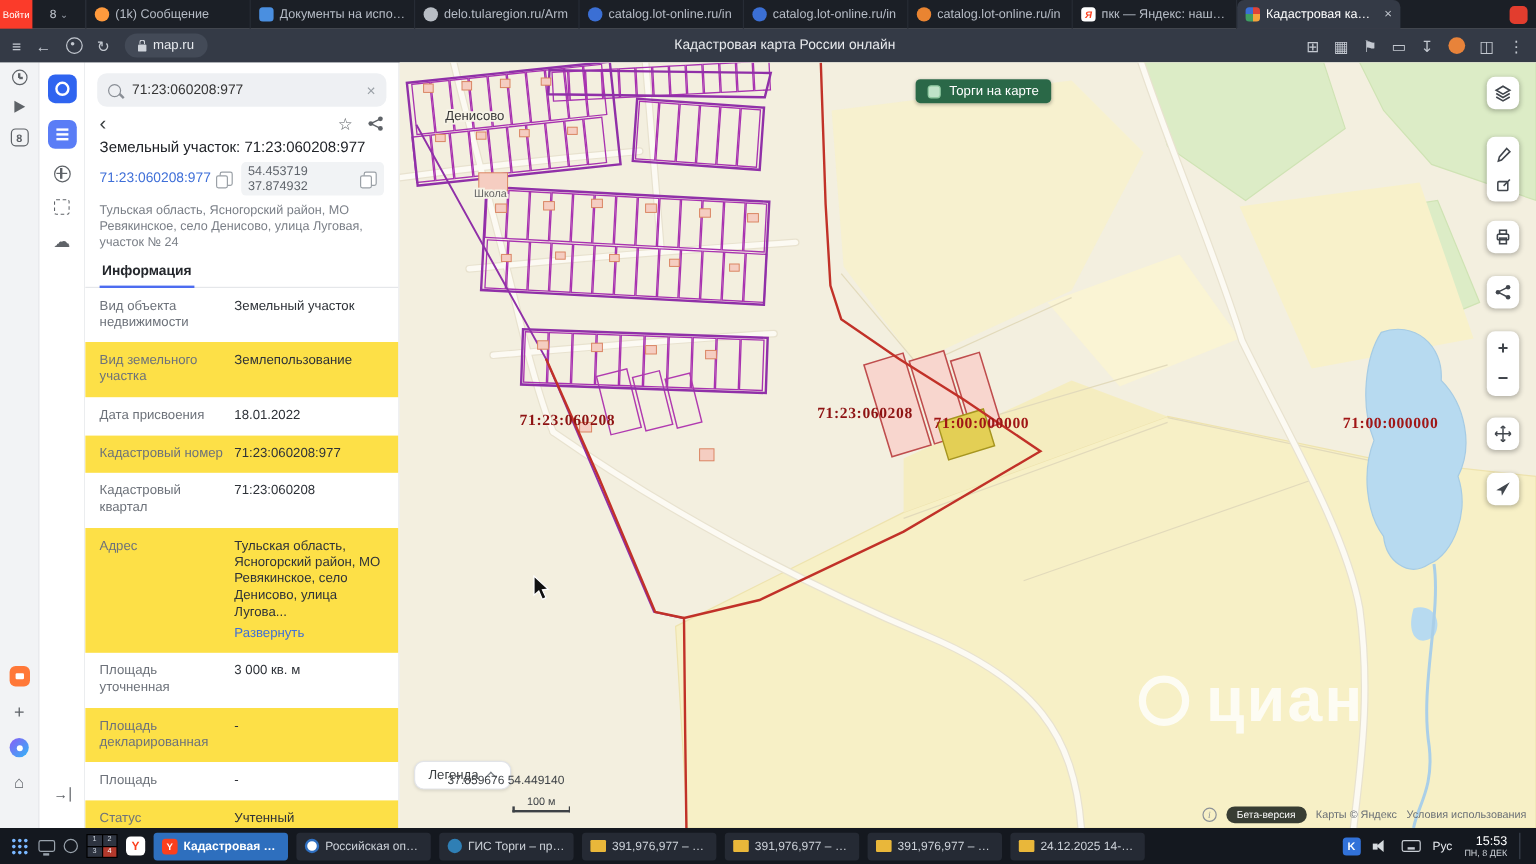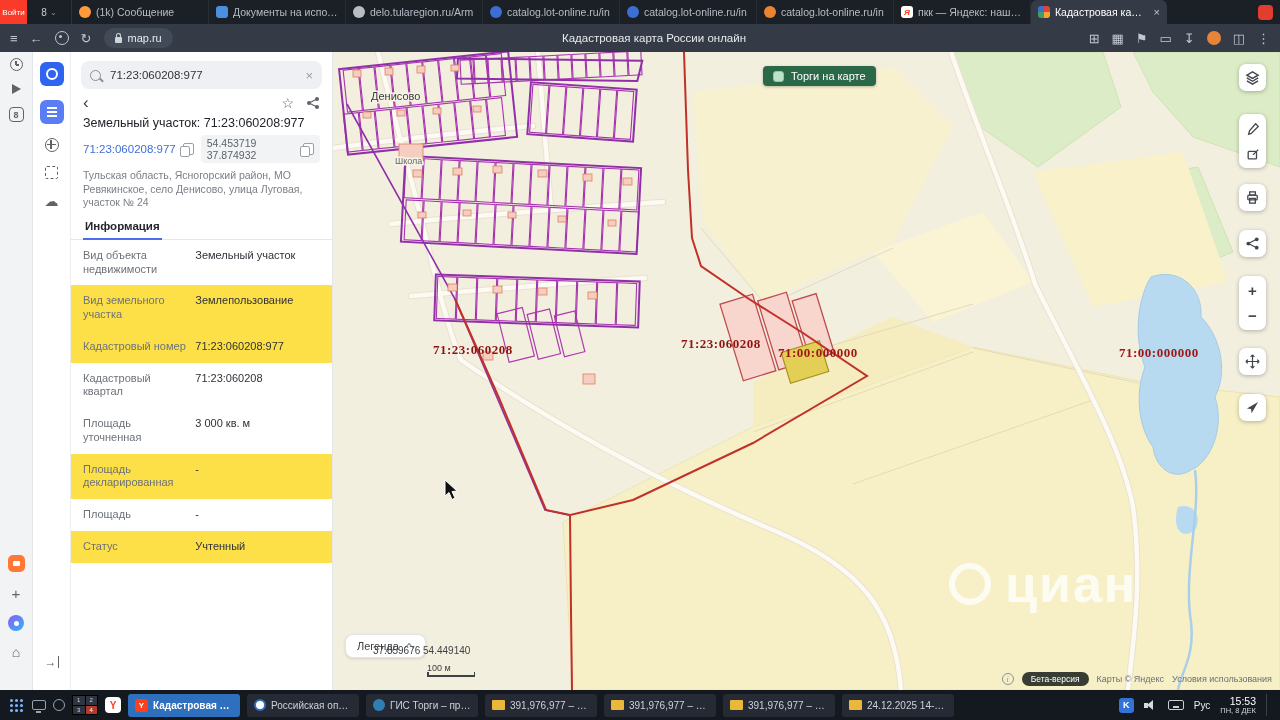--- a/index.html
+++ b/index.html
@@ -99,21 +99,21 @@
   
   .map{position:relative;width:947px;height:638px;overflow:hidden;background:#f3efdf;flex:0 0 auto;}
   .torgi{position:absolute;left:430px;top:14px;background:rgba(26,94,60,.93);border-radius:4px;color:#fff;font-size:11px;display:flex;align-items:center;gap:7px;padding:4px 10px;box-shadow:0 1px 3px rgba(0,0,0,.25);}
   .torgi-box{width:11px;height:11px;border-radius:3px;background:#bfe3c8;border:1px solid #8fc9a0;box-sizing:border-box;}
   .mbtn{position:absolute;right:14px;width:27px;height:27px;background:#fff;border-radius:7px;box-shadow:0 1px 4px rgba(0,0,0,.28);display:flex;align-items:center;justify-content:center;color:#41464d;}
   .mpill{height:54px;flex-direction:column;justify-content:space-around;padding:2px 0;box-sizing:border-box;}
   .zg{font-size:15px;font-weight:bold;color:#3f444a;font-style:normal;line-height:1;}
   .legend{position:absolute;left:12px;top:582px;background:#fff;border:1px solid #e2e4e8;border-radius:8px;padding:5px 11px;font-size:11px;color:#3c4043;display:flex;gap:8px;align-items:center;box-shadow:0 1px 3px rgba(0,0,0,.12);}
   .caret-up{width:6px;height:6px;border-left:1.5px solid #7b8086;border-top:1.5px solid #7b8086;transform:rotate(45deg) translateY(2px);}
   .mcoords{position:absolute;left:40px;top:593px;font-size:10px;color:#3e4246;}
-  .mscale{position:absolute;left:94px;top:611px;width:48px;text-align:left;font-size:9px;color:#3e4246;}
+  .mscale{position:absolute;left:94px;top:611px;width:48px;text-align:center;font-size:9px;color:#3e4246;}
   .sline{height:1.5px;background:#3e4246;margin-top:2px;position:relative;}
   .sline::before,.sline::after{content:"";position:absolute;top:-3.5px;width:1.5px;height:5px;background:#3e4246;}
   .sline::before{left:0;} .sline::after{right:0;}
   .minfo{position:absolute;right:8px;top:620px;display:flex;align-items:center;gap:8px;font-size:9px;color:#6a6f75;}
   .ibadge{width:12px;height:12px;border:1px solid #8d9298;border-radius:50%;display:flex;align-items:center;justify-content:center;font-size:8px;color:#8d9298;font-family:"Liberation Serif",serif;font-style:italic;box-sizing:border-box;}
   .beta{background:#383d33;color:#fff;border-radius:8px;padding:2px 9px;font-size:8.5px;}
   .wm{position:absolute;left:616px;top:506px;display:flex;align-items:center;gap:14px;opacity:.8;pointer-events:none;}
   .wm-ring{width:42px;height:42px;border:6px solid #fff;border-radius:50%;box-sizing:border-box;}
   .wm-text{font-size:52px;font-weight:bold;color:#fff;letter-spacing:2px;line-height:1;}
 
@@ -279,27 +279,35 @@
       </div>
       <div>
         <div class="irow">
             <div class="ilabel">Вид объекта недвижимости</div>
             <div class="ival">Земельный участок</div>
           </div>
         <div class="irow alt">
             <div class="ilabel">Вид земельного участка</div>
             <div class="ival">Землепользование</div>
           </div>
+        <div class="irow">
+            <div class="ilabel">Дата присвоения</div>
+            <div class="ival">18.01.2022</div>
+          </div>
         <div class="irow alt">
             <div class="ilabel">Кадастровый номер</div>
             <div class="ival">71:23:060208:977</div>
           </div>
         <div class="irow">
             <div class="ilabel">Кадастровый квартал</div>
             <div class="ival">71:23:060208</div>
+          </div>
+        <div class="irow alt">
+            <div class="ilabel">Адрес</div>
+            <div class="ival"><span>Тульская область, Ясногорский район, МО Ревякинское, село Денисово, улица Лугова...</span><span class="rlink">Развернуть</span></div>
           </div>
         <div class="irow">
             <div class="ilabel">Площадь уточненная</div>
             <div class="ival">3 000 кв. м</div>
           </div>
         <div class="irow alt">
             <div class="ilabel">Площадь декларированная</div>
             <div class="ival">-</div>
           </div>
         <div class="irow">

